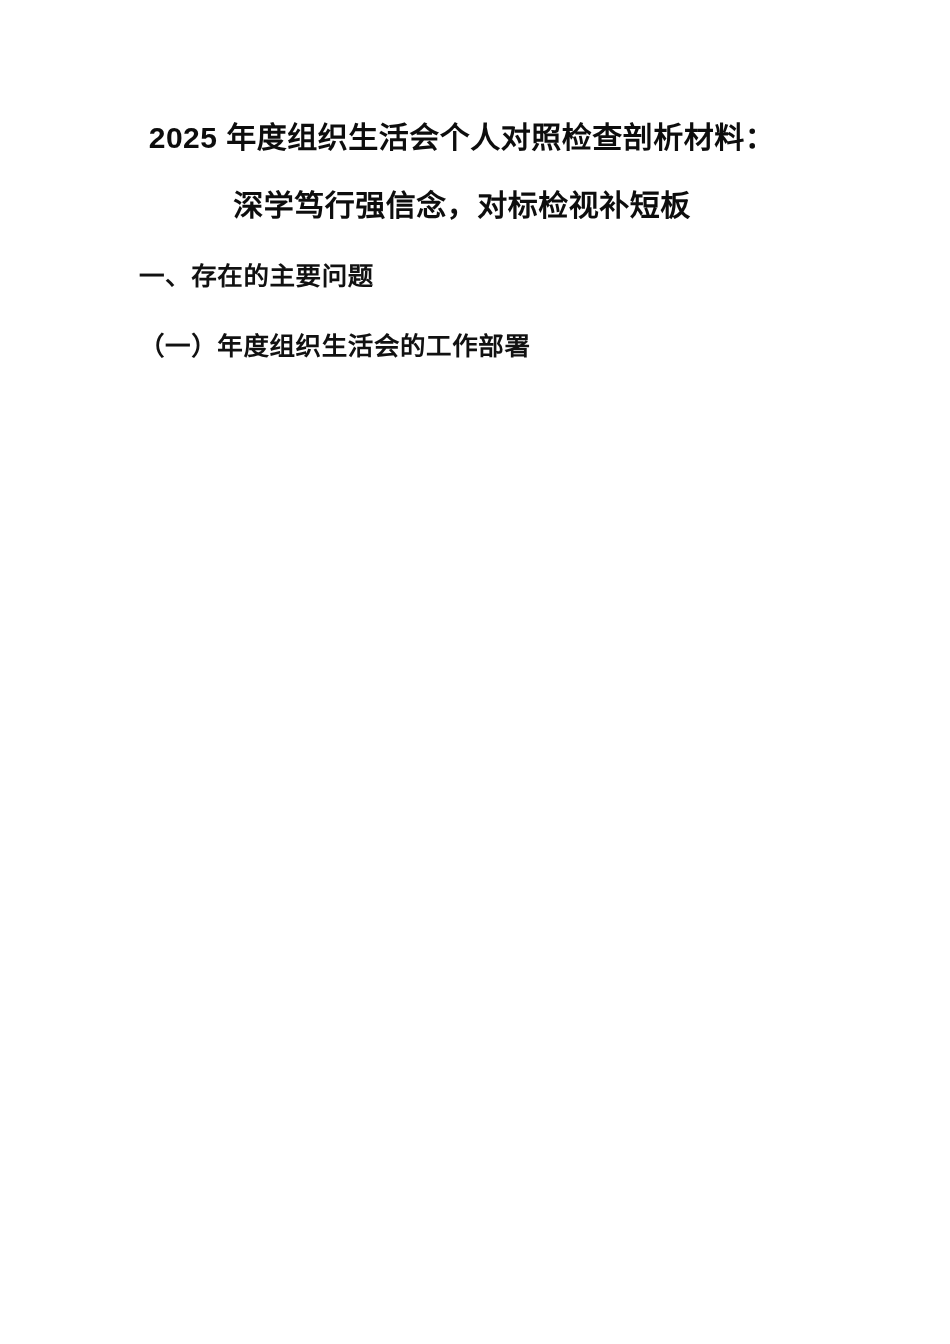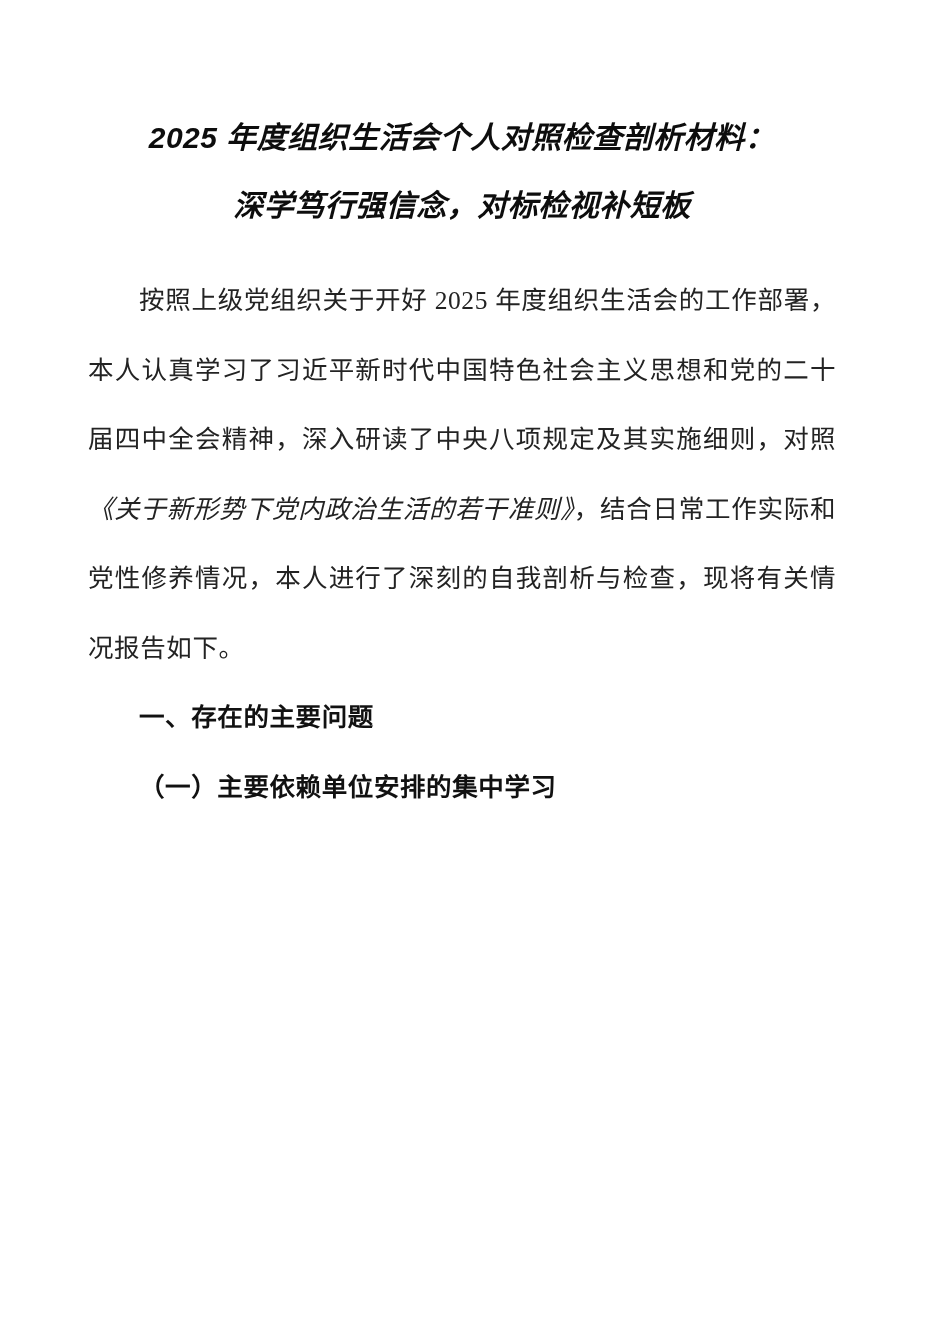--- a/index.html
+++ b/index.html
@@ -37,26 +37,24 @@
     font-size: 30px;
     line-height: 68px;
     color: #0d0d0d;
     text-align: center;
     letter-spacing: 0.5px;
     white-space: nowrap;
   }
 
   .title-line-1 {
     padding-top: 104px;
-    font-style: italic;
   }
 
   .title-line-2 {
     padding-top: 0px;
-    font-style: italic;
   }
 
   
   .para {
     margin: 0;
     padding: 0;
     font-family: "Liberation Serif", "DejaVu Serif", serif;
     font-size: 25.5px;
     line-height: 69.5px;
     color: #232323;
@@ -109,21 +107,20 @@
 
 <div class="page">
   <div class="content">
 
     <h1 class="doc-title title-line-1">2025 年度组织生活会个人对照检查剖析材料：</h1>
 
     <h1 class="doc-title title-line-2">深学笃行强信念，对标检视补短板</h1>
 
     <div class="gap-sm"></div>
 
-    <p class="para para-intro"><span>按照上级党组织关于开好 2025 年度组织生活会的工作部署，本人认真学习了习近平新时代中国特色社会主义思想和党的二十届四中全会精神，深入研读了中央八项规定及其实施细则，对照</span><span class="kai-run">《关于新形势下党内政治生活的若干准则》</span><span>，结合日常工作实际和党性修养情况，本人进行了深刻的自我剖析与检查，现将有关情况报告如下。</span></p>
 
     <h2 class="heading-1">一、存在的主要问题</h2>
 
-    <h3 class="heading-2">（一）主要依赖单位安排的集中学习</h3>
+    <h3 class="heading-2">（一）年度组织生活会的工作部署</h3>
 
 
   </div>
 </div>
 
 </body></html>

